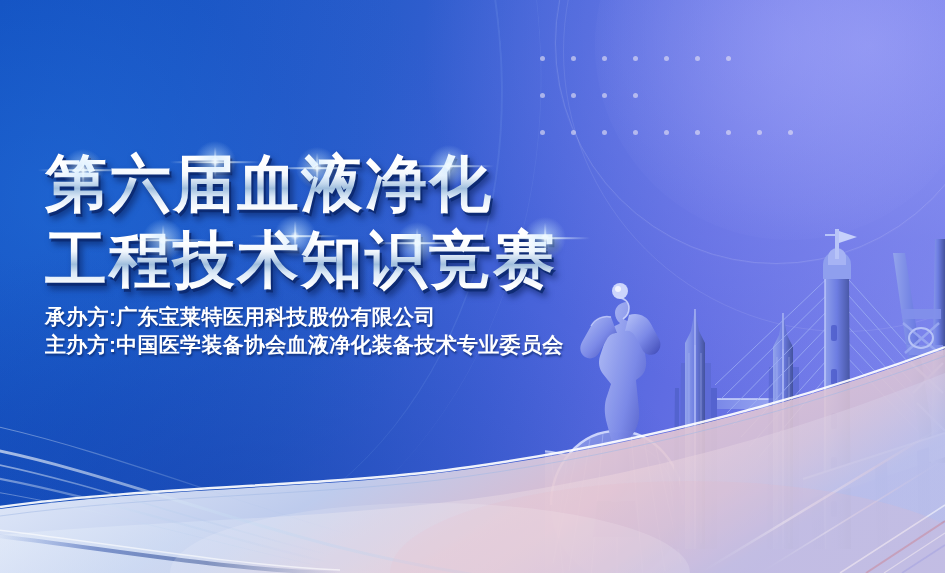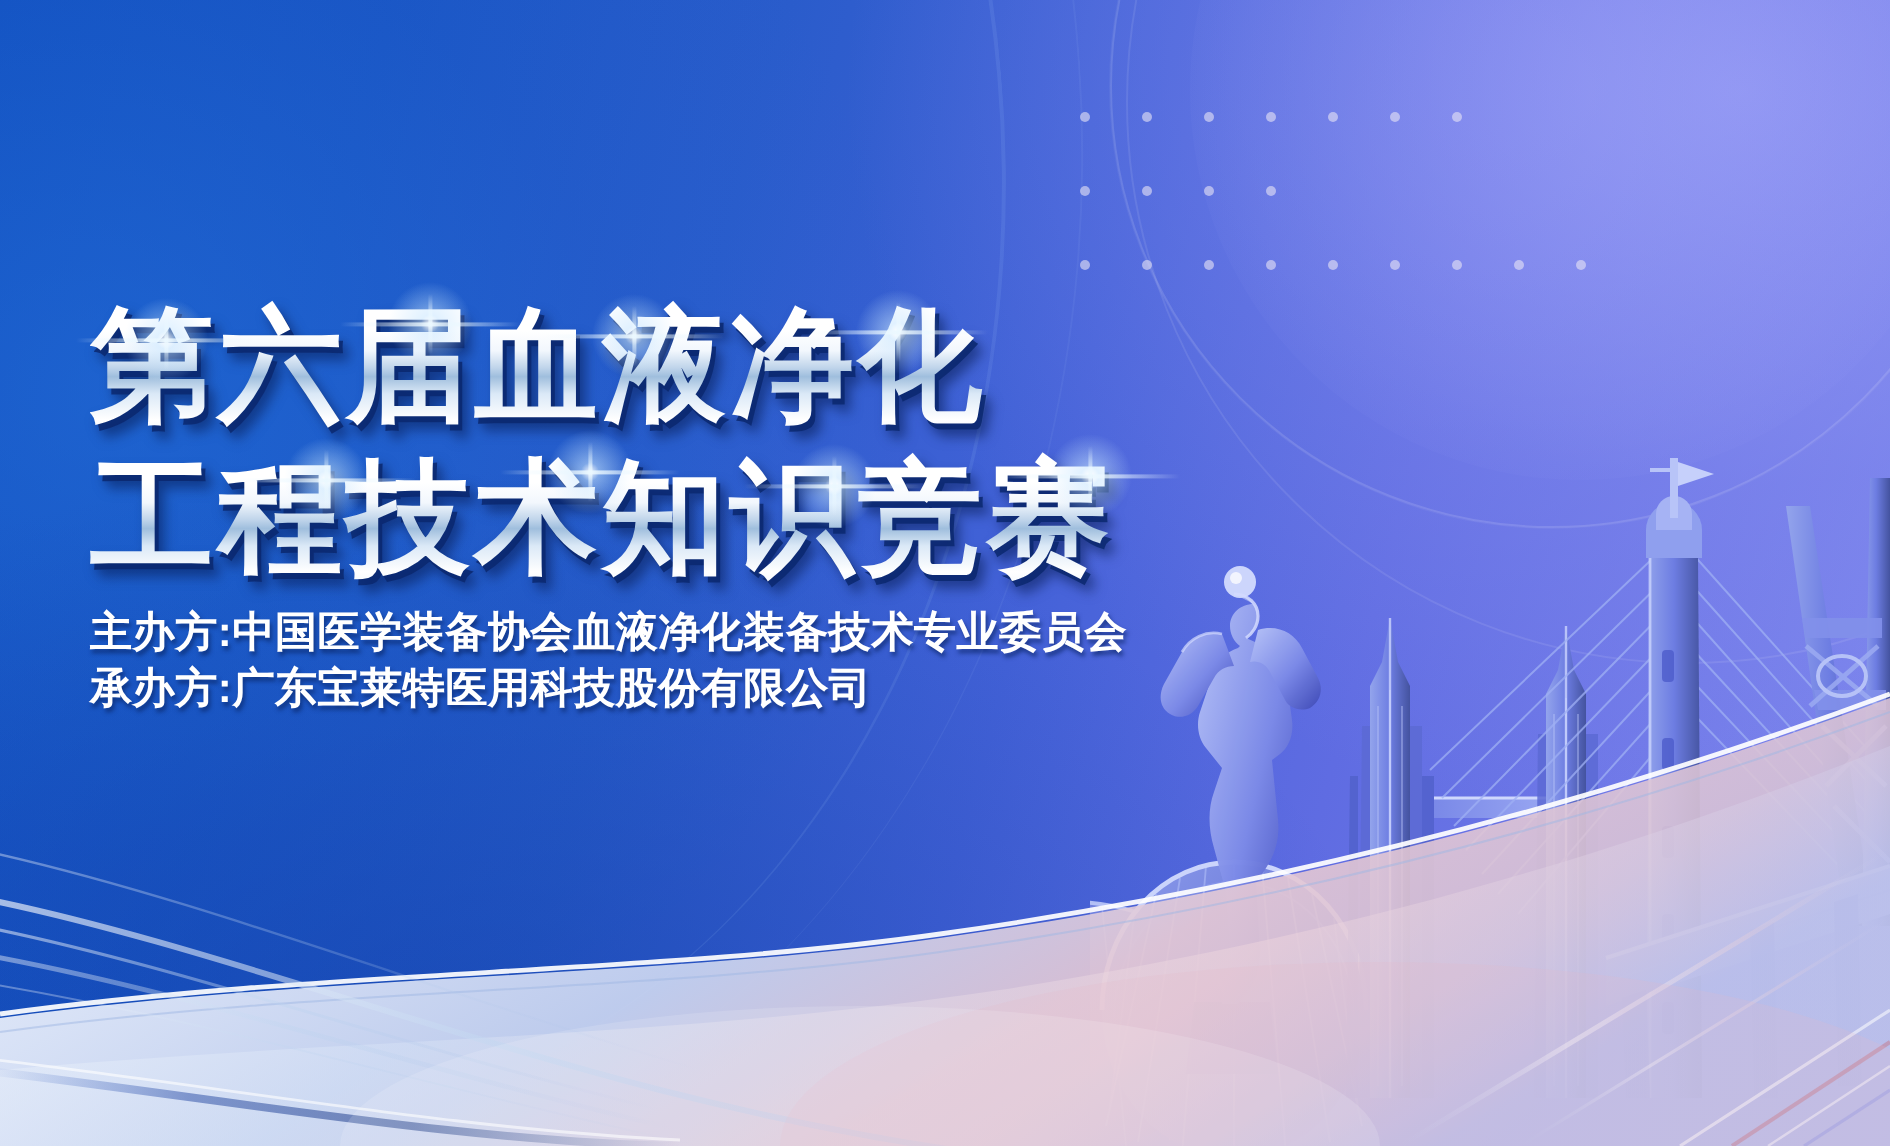--- a/index.html
+++ b/index.html
@@ -518,17 +518,17 @@
         <span class="sparkle" style="left: 272px; top: 20px;"></span>
         <span class="sparkle" style="left: 404px; top: 18px;"></span>
         <span class="sparkle" style="left: 118px; top: 92px;"></span>
         <span class="sparkle" style="left: 250px; top: 88px;"></span>
         <span class="sparkle" style="left: 372px; top: 95px;"></span>
         <span class="sparkle" style="left: 500px; top: 90px;"></span>
       </div>
   </div>
 
   <div class="subtitle-block">
+    <div class="subtitle-line">承办方:广东宝莱特医用科技股份有限公司</div>
     <div class="subtitle-line">主办方:中国医学装备协会血液净化装备技术专业委员会</div>
-    <div class="subtitle-line">承办方:广东宝莱特医用科技股份有限公司</div>
   </div>
 
 </div>
 
 </body></html>

